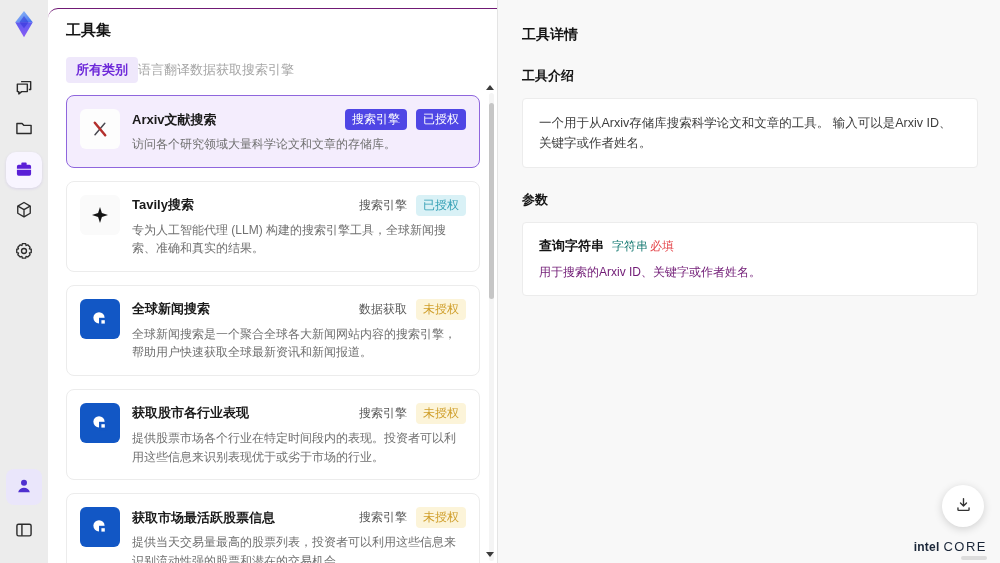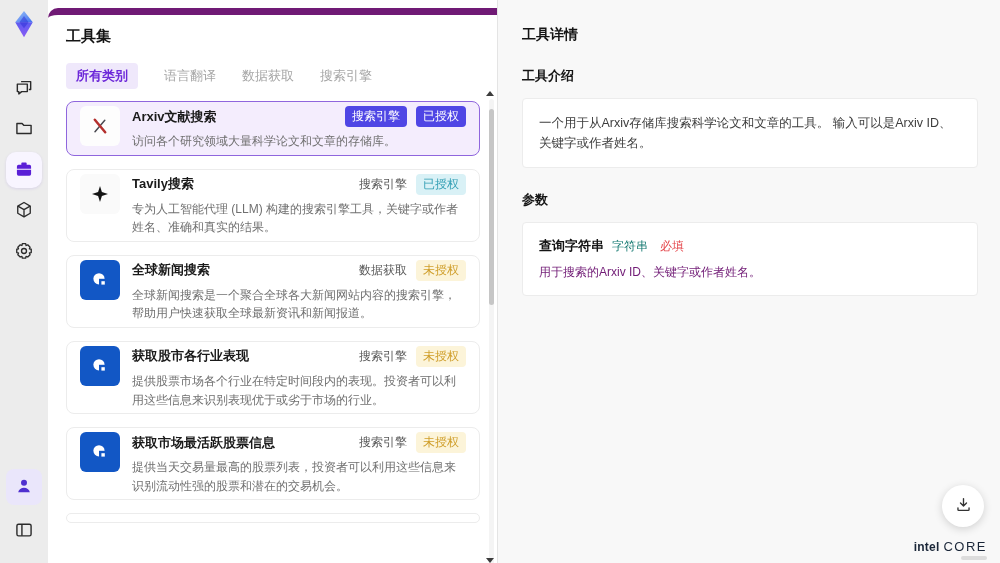--- a/index.html
+++ b/index.html
@@ -13,30 +13,30 @@
   .logo { width:32px; height:32px; display:flex; align-items:center; justify-content:center; cursor:pointer; }
   .rail-nav { margin-top:30px; display:flex; flex-direction:column; align-items:center; gap:5px; }
   .rail-btn { width:36px; height:36px; border:none; background:transparent; border-radius:10px;
     display:flex; align-items:center; justify-content:center; cursor:pointer; }
   .rail-btn.active { background:#f8f5ff; box-shadow:0 1px 3px rgba(80,40,200,.12); }
   .rail-bottom { margin-top:auto; display:flex; flex-direction:column; align-items:center; gap:8px; }
   .rail-btn.user-active { background:#eae6fb; border-radius:8px; }
 
   
   .left-panel { width:449px; height:555px; margin-top:8px; background:#fff; position:relative;
-    border-top:7px solid #701a75; border-top-left-radius:10px; padding:12px 17px 0 18px;
+    border-top:1px solid #701a75; border-top-left-radius:10px; padding:12px 17px 0 18px;
     overflow:hidden; flex-shrink:0; }
   .page-title { font-size:15px; font-weight:700; color:#141414; }
-  .tabs { display:flex; align-items:center; gap:26px; margin-top:17px; font-size:13px; }
+  .tabs { display:flex; align-items:center; margin-top:17px; font-size:13px; }
   .tab { border:none; background:transparent; color:#a5a5a5; cursor:pointer; font-size:13px; padding:4px 0; }
   .tab.active { background:#efe8fb; color:#6d28d9; padding:4px 10px; border-radius:4px; font-weight:600; }
 
   .tool-list { margin-top:12px; }
   .card { display:flex; gap:12px; background:#fff; border:1px solid #ececec; border-radius:8px;
-    padding:4px 13px; margin-bottom:13px; cursor:pointer; }
+    padding:13px 13px; margin-bottom:13px; cursor:pointer; }
   .card.selected { background:#f4edfd; border:1px solid #8f66dd; }
   .tool-icon { width:40px; height:40px; border-radius:6px; flex-shrink:0;
     display:flex; align-items:center; justify-content:center; }
   .tool-icon.arxiv   { background:#fdfdfd; }
   .tool-icon.sparkle { background:#fafafa; }
   .tool-icon.news    { background:#1257c5; }
   .tool-main { flex:1; min-width:0; }
   .tool-head { display:flex; align-items:center; }
   .tool-name { font-size:13px; font-weight:700; color:#1a1a1a; }
   .badges { margin-left:auto; display:flex; align-items:center; gap:9px; }
@@ -60,21 +60,21 @@
   
   .right-panel { flex:1; height:563px; background:#f8f8f8; border-left:1px solid #e4e4e4;
     padding:18px 22px 0 24px; position:relative; }
   .detail-title { font-size:14px; font-weight:700; color:#141414; margin-top:8px; }
   .section-heading { font-size:13px; font-weight:700; color:#141414; margin-top:23px; }
   .box { background:#fff; border:1px solid #ececec; border-radius:4px; margin-top:13px; padding:14px 16px; }
   .intro-text { font-size:12.5px; color:#3d3d3d; line-height:1.6; }
   .param-head { display:flex; align-items:baseline; }
   .param-name { font-size:13px; font-weight:700; color:#141414; }
   .param-type { font-size:12px; color:#0f766e; margin-left:8px; }
-  .param-required { font-size:12px; color:#e5484d; margin-left:12px; }
+  .param-required { font-size:12px; color:#e5484d; margin-left:2px; }
   .param-desc { margin-top:9px; font-size:12px; color:#701a75; }
 
   .fab { position:absolute; right:16px; bottom:36px; width:42px; height:42px; border-radius:50%;
     background:#fff; border:none; box-shadow:0 2px 8px rgba(0,0,0,.16); cursor:pointer;
     display:flex; align-items:center; justify-content:center; }
   .brand { position:absolute; right:13px; bottom:9px; display:flex; align-items:baseline;
     font-size:12px; color:#1a2638; }
   .brand .intel { font-weight:700; letter-spacing:.2px; }
   .brand .core { margin-left:4px; letter-spacing:1.5px; font-weight:400; font-size:13px; }
   .brand-sub { position:absolute; right:13px; bottom:3px; width:26px; height:4px;
@@ -202,21 +202,21 @@
           </svg>
         </div>
         <div class="tool-main">
           <div class="tool-head">
             <span class="tool-name">Tavily搜索</span>
             <span class="badges">
               <span class="cat-plain">搜索引擎</span>
               <span class="badge b-cyan">已授权</span>
             </span>
           </div>
-          <p class="tool-desc">专为人工智能代理 (LLM) 构建的搜索引擎工具，关键字或作者姓名、准确和真实的结果。</p>
+          <p class="tool-desc">专为人工智能代理 (LLM) 构建的搜索引擎工具，全球新闻搜索、准确和真实的结果。</p>
         </div>
       </article>
 
       <article class="card">
         <div class="tool-icon news">
           <svg width="20" height="20" viewBox="0 0 20 20">
             <circle cx="9" cy="8.8" r="5.6" fill="#fff"></circle>
             <rect x="9" y="8.8" width="8.5" height="8.5" fill="#1257c5"></rect>
             <rect x="11.4" y="11.2" width="3.4" height="3.4" fill="#fff"></rect>
           </svg>

